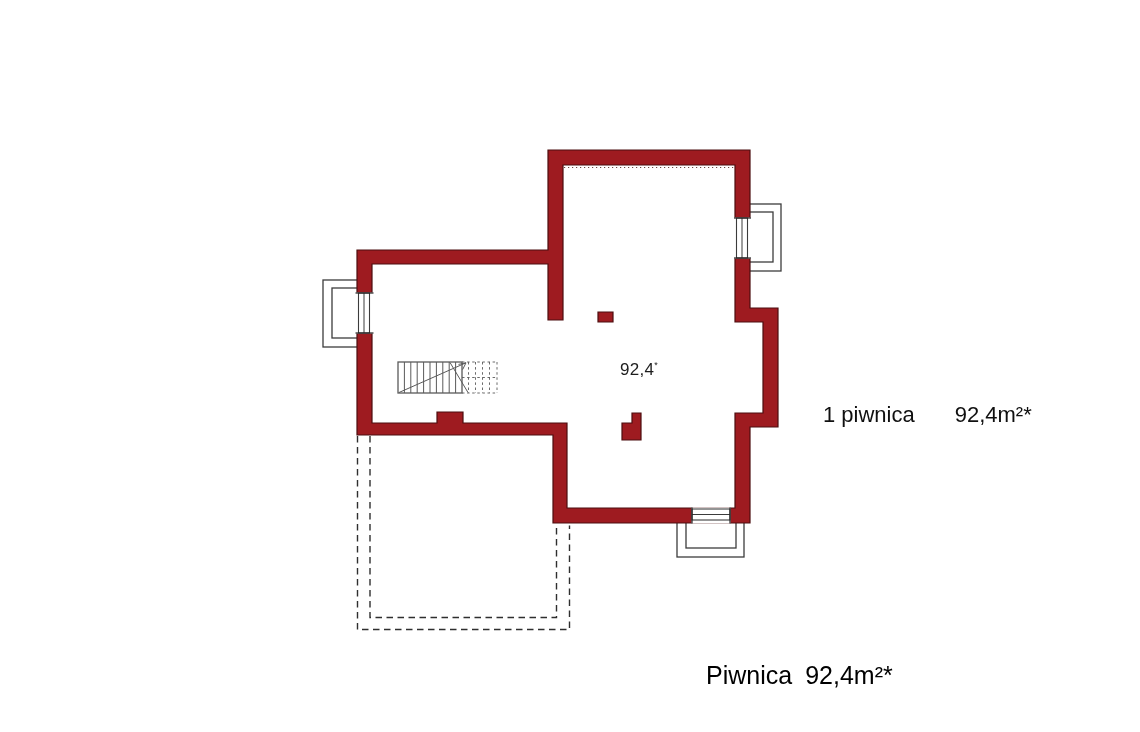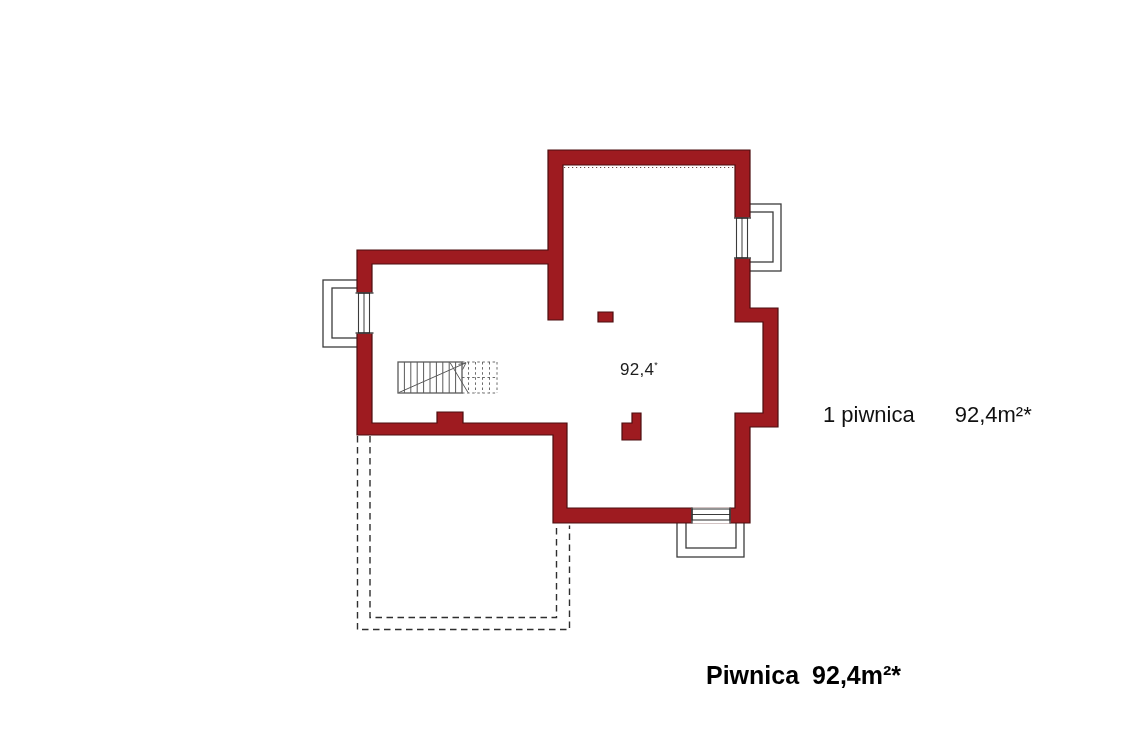--- a/index.html
+++ b/index.html
@@ -24,21 +24,21 @@
   .area-label sup{font-size:9px;vertical-align:7px;letter-spacing:0;}
 
   .legend{
     position:absolute;left:823px;top:402px;
     font-size:22px;color:var(--text);
     display:flex;gap:40px;white-space:nowrap;
   }
 
   .page-title{
     position:absolute;left:706px;top:661px;
-    font-size:25px;font-weight:700;color:#000;
+    font-size:25px;font-weight:400;color:#000;
     display:flex;gap:13px;white-space:nowrap;
   }
 </style>
 </head>
 <body>
 
 <div class="canvas">
 
   <svg class="plan-svg" width="1140" height="732" viewBox="0 0 1140 732">
 

